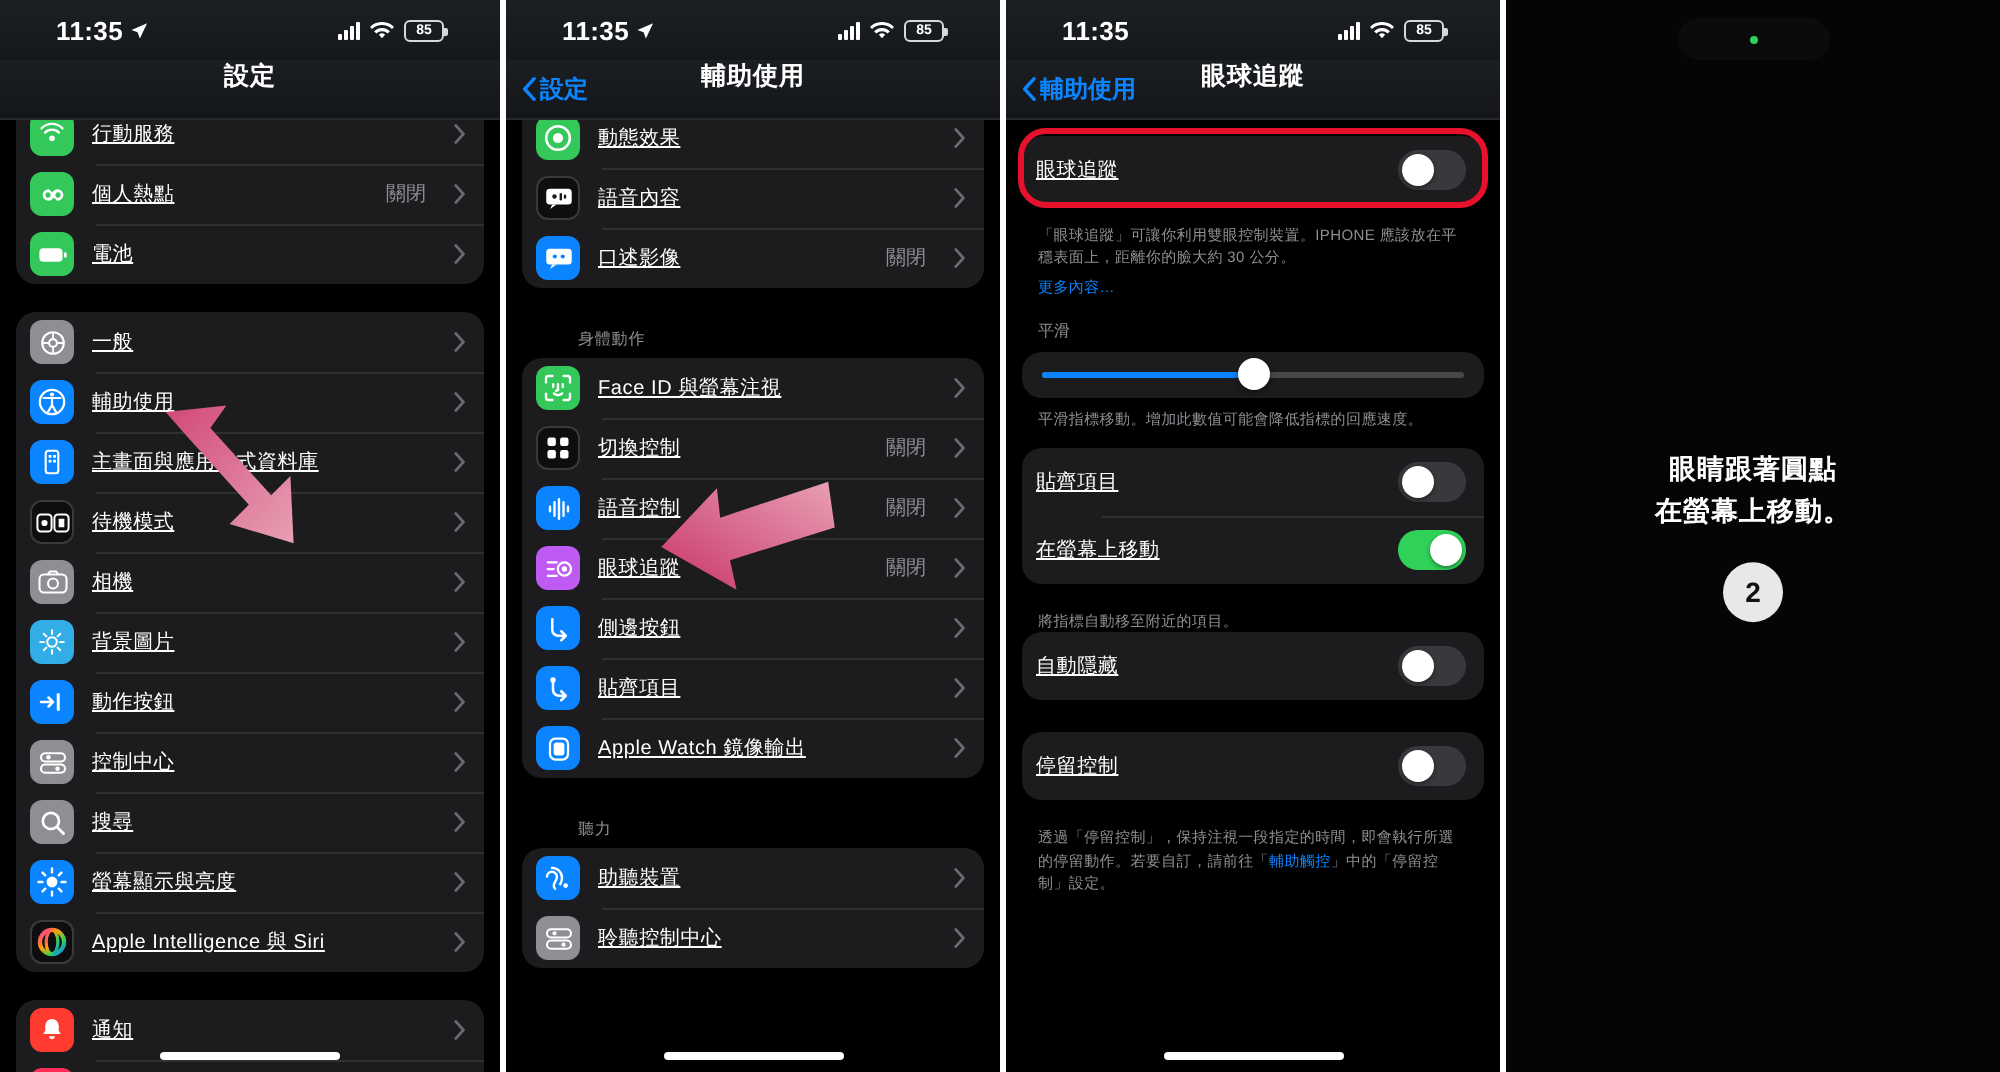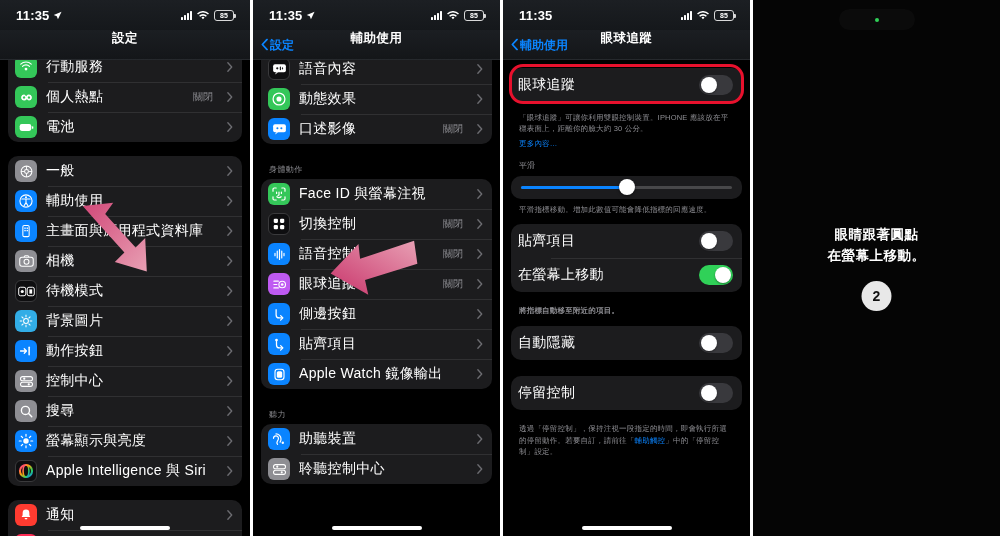--- a/index.html
+++ b/index.html
@@ -17,21 +17,21 @@
     background: #000;
     overflow: hidden;
     flex: 0 0 250px;
   }
   .phone + .phone { border-left: 3px solid #ffffff; }
 
   
   .statusbar {
     position: relative; height: 30px;
     display: flex; align-items: center;
-    padding: 0 16px;
+    padding: 0 28px;
     background: linear-gradient(180deg,#1c1f23 0%, #15181b 100%);
   }
   .sb-time {
     color:#fff; font-size: 13px; font-weight: bold;
     letter-spacing: .2px; display:flex; align-items:center; gap:3px;
   }
   .loc-arrow { width:9px; height:9px; display:inline-block; }
   .sb-right {
     margin-left:auto; display:flex; align-items:center; gap:5px;
   }
@@ -74,21 +74,21 @@
     background:#000; overflow:hidden;
     padding: 0 8px;
   }
   .group {
     background:#1c1c1e; border-radius: 10px; overflow:hidden;
     margin-bottom: 14px;
   }
   .group.tight { margin-bottom: 8px; }
   .grp-header {
     color:#8e8e93; font-size:8px; letter-spacing:.4px;
-    padding: 6px 8px 4px 8px; text-transform: none;
+    padding: 6px 8px 4px 8px; text-transform: none; margin-left: 20px;
   }
   .grp-footer {
     color:#8e8e93; font-size:7.5px; line-height:1.5;
     padding: 5px 8px 0 8px; letter-spacing:.2px;
   }
   .grp-footer .lnk { color:#0a84ff; }
 
   .row {
     display:flex; align-items:center; gap:9px;
     height: 30px; padding: 0 9px 0 7px;
@@ -96,21 +96,21 @@
   }
   .row + .row:before{
     content:""; position:absolute; left:40px; right:0; top:0; height:1px;
     background: rgba(255,255,255,.09);
   }
   .icon {
     width:22px; height:22px; border-radius:6px; flex:0 0 22px;
     display:flex; align-items:center; justify-content:center;
     font-size:11px; color:#fff; overflow:hidden;
   }
-  .row-label { color:#fff; font-size:14px; letter-spacing:.3px; white-space:nowrap; }
+  .row-label { color:#fff; font-size:10px; letter-spacing:.3px; white-space:nowrap;text-decoration:underline; }
   .row-value { margin-left:auto; color:#8e8e93; font-size:10px; }
   .chev {
     margin-left: 6px; width:6px;height:10px; flex:0 0 6px;
   }
   .row-value + .chev { margin-left:5px; }
   .row .chev:only-of-type { margin-left:auto; }
 
   
   .switch {
     margin-left:auto; position:relative;
@@ -308,44 +308,44 @@
               </svg>
             </span>
             <span class="row-label">主畫面與應用程式資料庫</span>
             <span class="chev" style="margin-left: auto;">
               <svg viewBox="0 0 8 14" width="6" height="10">
                 <path d="M1 1l5.4 6L1 13" stroke="#6b6b70" stroke-width="1.9" fill="none" stroke-linecap="round" stroke-linejoin="round"></path>
               </svg>
             </span>
           </div>
           <div class="row">
-            <span class="icon" style="background: rgb(142, 142, 147);">
-              <svg viewBox="0 0 20 16" width="15" height="12">
-                <rect x="1" y="3" width="18" height="12" rx="3" fill="none" stroke="#fff" stroke-width="1.4"></rect>
-                <path d="M6.5 3 8 1h4l1.5 2" fill="none" stroke="#fff" stroke-width="1.4"></path>
-                <circle cx="10" cy="9" r="3.3" fill="none" stroke="#fff" stroke-width="1.4"></circle>
-              </svg>
-            </span>
-            <span class="row-label">相機</span>
-            <span class="chev" style="margin-left: auto;">
-              <svg viewBox="0 0 8 14" width="6" height="10">
-                <path d="M1 1l5.4 6L1 13" stroke="#6b6b70" stroke-width="1.9" fill="none" stroke-linecap="round" stroke-linejoin="round"></path>
-              </svg>
-            </span>
-          </div>
-          <div class="row">
             <span class="icon" style="background: rgb(14, 14, 16); border: 1px solid rgb(58, 58, 60);">
               <svg viewBox="0 0 24 14" width="17" height="11">
                 <rect x="1" y="1" width="10" height="12" rx="2.5" fill="none" stroke="#fff" stroke-width="1.4"></rect>
                 <circle cx="6" cy="7" r="2.2" fill="#fff"></circle>
                 <rect x="13" y="1" width="10" height="12" rx="2.5" fill="none" stroke="#fff" stroke-width="1.4"></rect>
                 <rect x="16" y="4" width="4" height="6" fill="#fff"></rect>
               </svg>
             </span>
             <span class="row-label">待機模式</span>
+            <span class="chev" style="margin-left: auto;">
+              <svg viewBox="0 0 8 14" width="6" height="10">
+                <path d="M1 1l5.4 6L1 13" stroke="#6b6b70" stroke-width="1.9" fill="none" stroke-linecap="round" stroke-linejoin="round"></path>
+              </svg>
+            </span>
+          </div>
+          <div class="row">
+            <span class="icon" style="background: rgb(142, 142, 147);">
+              <svg viewBox="0 0 20 16" width="15" height="12">
+                <rect x="1" y="3" width="18" height="12" rx="3" fill="none" stroke="#fff" stroke-width="1.4"></rect>
+                <path d="M6.5 3 8 1h4l1.5 2" fill="none" stroke="#fff" stroke-width="1.4"></path>
+                <circle cx="10" cy="9" r="3.3" fill="none" stroke="#fff" stroke-width="1.4"></circle>
+              </svg>
+            </span>
+            <span class="row-label">相機</span>
             <span class="chev" style="margin-left: auto;">
               <svg viewBox="0 0 8 14" width="6" height="10">
                 <path d="M1 1l5.4 6L1 13" stroke="#6b6b70" stroke-width="1.9" fill="none" stroke-linecap="round" stroke-linejoin="round"></path>
               </svg>
             </span>
           </div>
           <div class="row">
             <span class="icon" style="background: rgb(50, 173, 230);">
               <svg viewBox="0 0 20 20" width="16" height="16">
                 <circle cx="10" cy="10" r="3" fill="none" stroke="#fff" stroke-width="1.3"></circle>
@@ -516,44 +516,44 @@
             </svg>
         </span>
         <span>設定</span>
       </span>
       <span class="nav-title">輔助使用</span>
     </div>
 
     <div class="body">
       <div class="group" id="p2g1" style="margin-top:-6px;border-top-left-radius:0;border-top-right-radius:0;">
           <div class="row">
+            <span class="icon" style="background: rgb(52, 199, 89);">
+              <svg viewBox="0 0 20 20" width="16" height="16">
+                <circle cx="10" cy="10" r="7.4" fill="none" stroke="#fff" stroke-width="1.6"></circle>
+                <circle cx="10" cy="10" r="3.2" fill="#fff"></circle>
+              </svg>
+            </span>
+            <span class="row-label">動態效果</span>
+            <span class="chev" style="margin-left: auto;">
+              <svg viewBox="0 0 8 14" width="6" height="10">
+                <path d="M1 1l5.4 6L1 13" stroke="#6b6b70" stroke-width="1.9" fill="none" stroke-linecap="round" stroke-linejoin="round"></path>
+              </svg>
+            </span>
+          </div>
+          <div class="row">
             <span class="icon" style="background: rgb(14, 14, 16); border: 1px solid rgb(58, 58, 60);">
               <svg viewBox="0 0 20 16" width="15" height="12">
                 <rect x="1.5" y="1.8" width="17" height="10.6" rx="2.4" fill="#fff"></rect>
                 <path d="M5.5 12.4 4 15.4l4.4-3z" fill="#fff"></path>
                 <circle cx="7" cy="7" r="1.5" fill="#1c1c1e"></circle>
                 <rect x="10.4" y="4.6" width="1.6" height="5" rx=".8" fill="#1c1c1e"></rect>
                 <rect x="13.2" y="5.7" width="1.6" height="2.8" rx=".8" fill="#1c1c1e"></rect>
               </svg>
             </span>
             <span class="row-label">語音內容</span>
-            <span class="chev" style="margin-left: auto;">
-              <svg viewBox="0 0 8 14" width="6" height="10">
-                <path d="M1 1l5.4 6L1 13" stroke="#6b6b70" stroke-width="1.9" fill="none" stroke-linecap="round" stroke-linejoin="round"></path>
-              </svg>
-            </span>
-          </div>
-          <div class="row">
-            <span class="icon" style="background: rgb(52, 199, 89);">
-              <svg viewBox="0 0 20 20" width="16" height="16">
-                <circle cx="10" cy="10" r="7.4" fill="none" stroke="#fff" stroke-width="1.6"></circle>
-                <circle cx="10" cy="10" r="3.2" fill="#fff"></circle>
-              </svg>
-            </span>
-            <span class="row-label">動態效果</span>
             <span class="chev" style="margin-left: auto;">
               <svg viewBox="0 0 8 14" width="6" height="10">
                 <path d="M1 1l5.4 6L1 13" stroke="#6b6b70" stroke-width="1.9" fill="none" stroke-linecap="round" stroke-linejoin="round"></path>
               </svg>
             </span>
           </div>
           <div class="row">
             <span class="icon" style="background: rgb(10, 132, 255);">
               <svg viewBox="0 0 20 16" width="15" height="12">
                 <rect x="1.5" y="1.8" width="17" height="10.6" rx="2.4" fill="#fff"></rect>
@@ -803,21 +803,21 @@
               <span class="knob"></span>
             </span>
           </div>
           <div class="row srow">
             <span class="row-label">在螢幕上移動</span>
             <span class="switch on">
               <span class="knob"></span>
             </span>
           </div>
         </div>
-      <div class="grp-footer" style="padding-bottom:10px;font-weight:bold;">將指標自動移至附近的項目。</div>
+      <div class="grp-footer" style="">將指標自動移至附近的項目。</div>
 
       <div class="group" id="p3auto" style="margin-bottom:16px;">
           <div class="row srow">
             <span class="row-label">自動隱藏</span>
             <span class="switch">
               <span class="knob"></span>
             </span>
           </div>
         </div>
 

